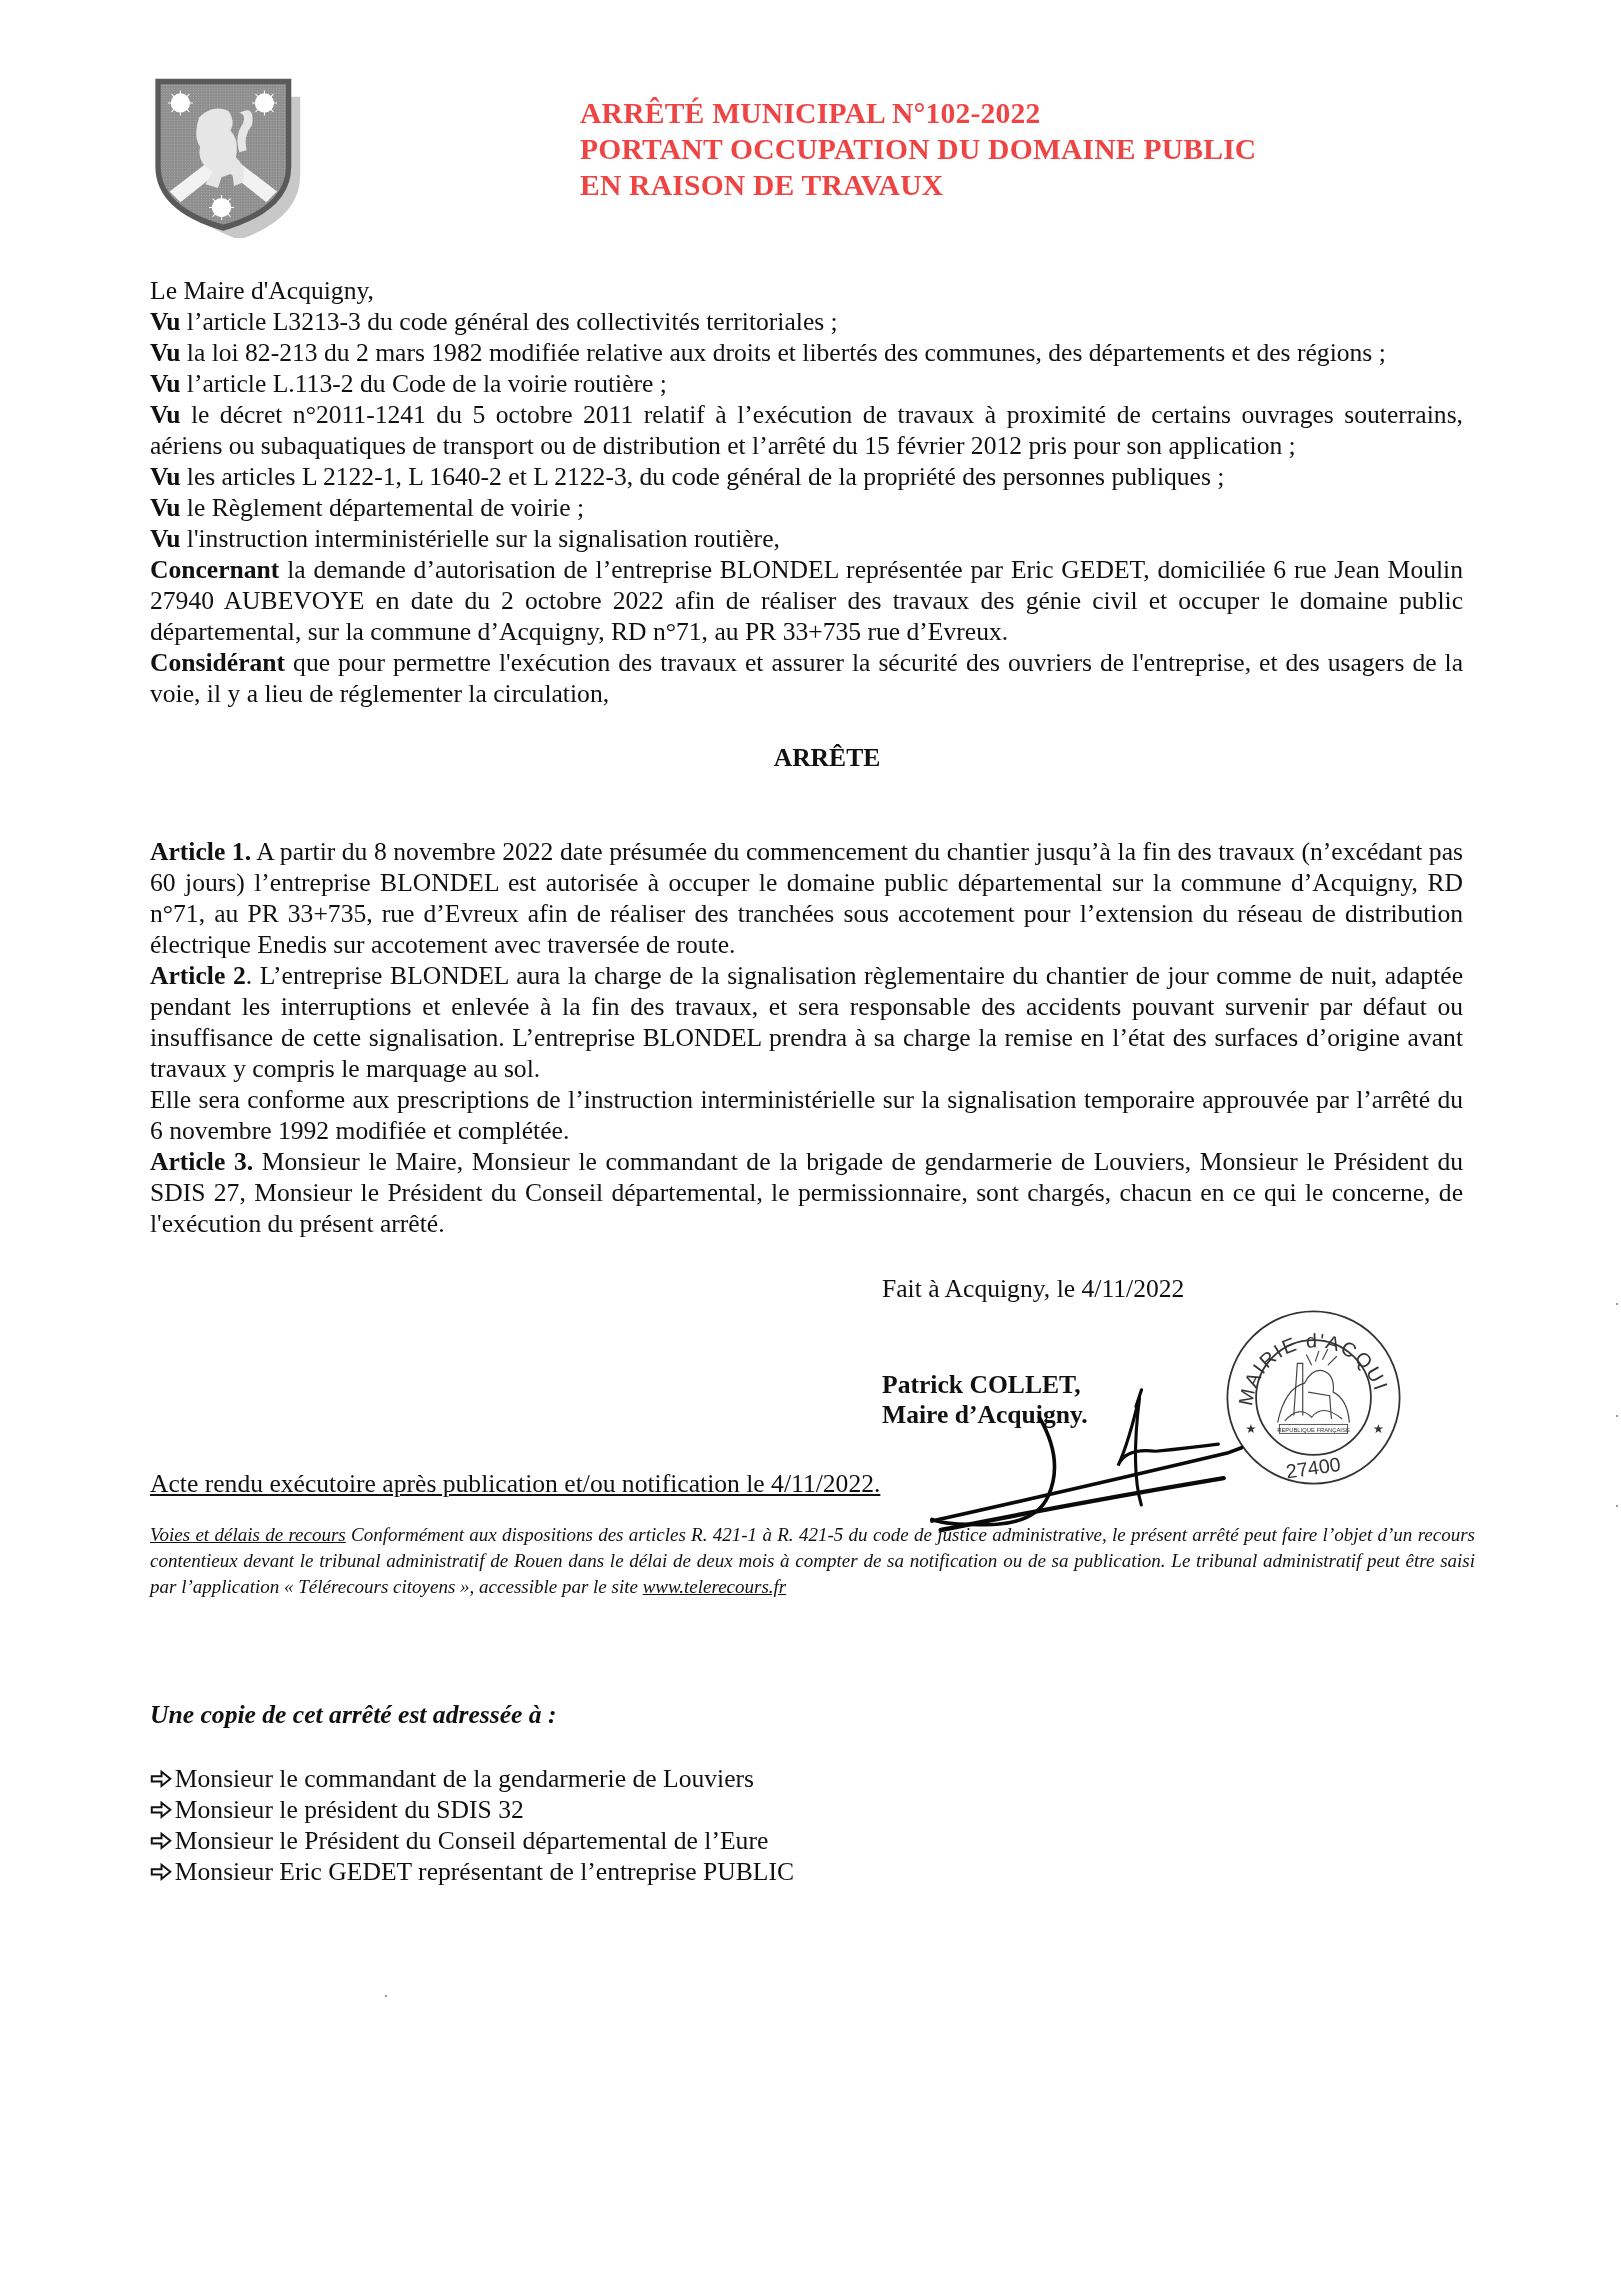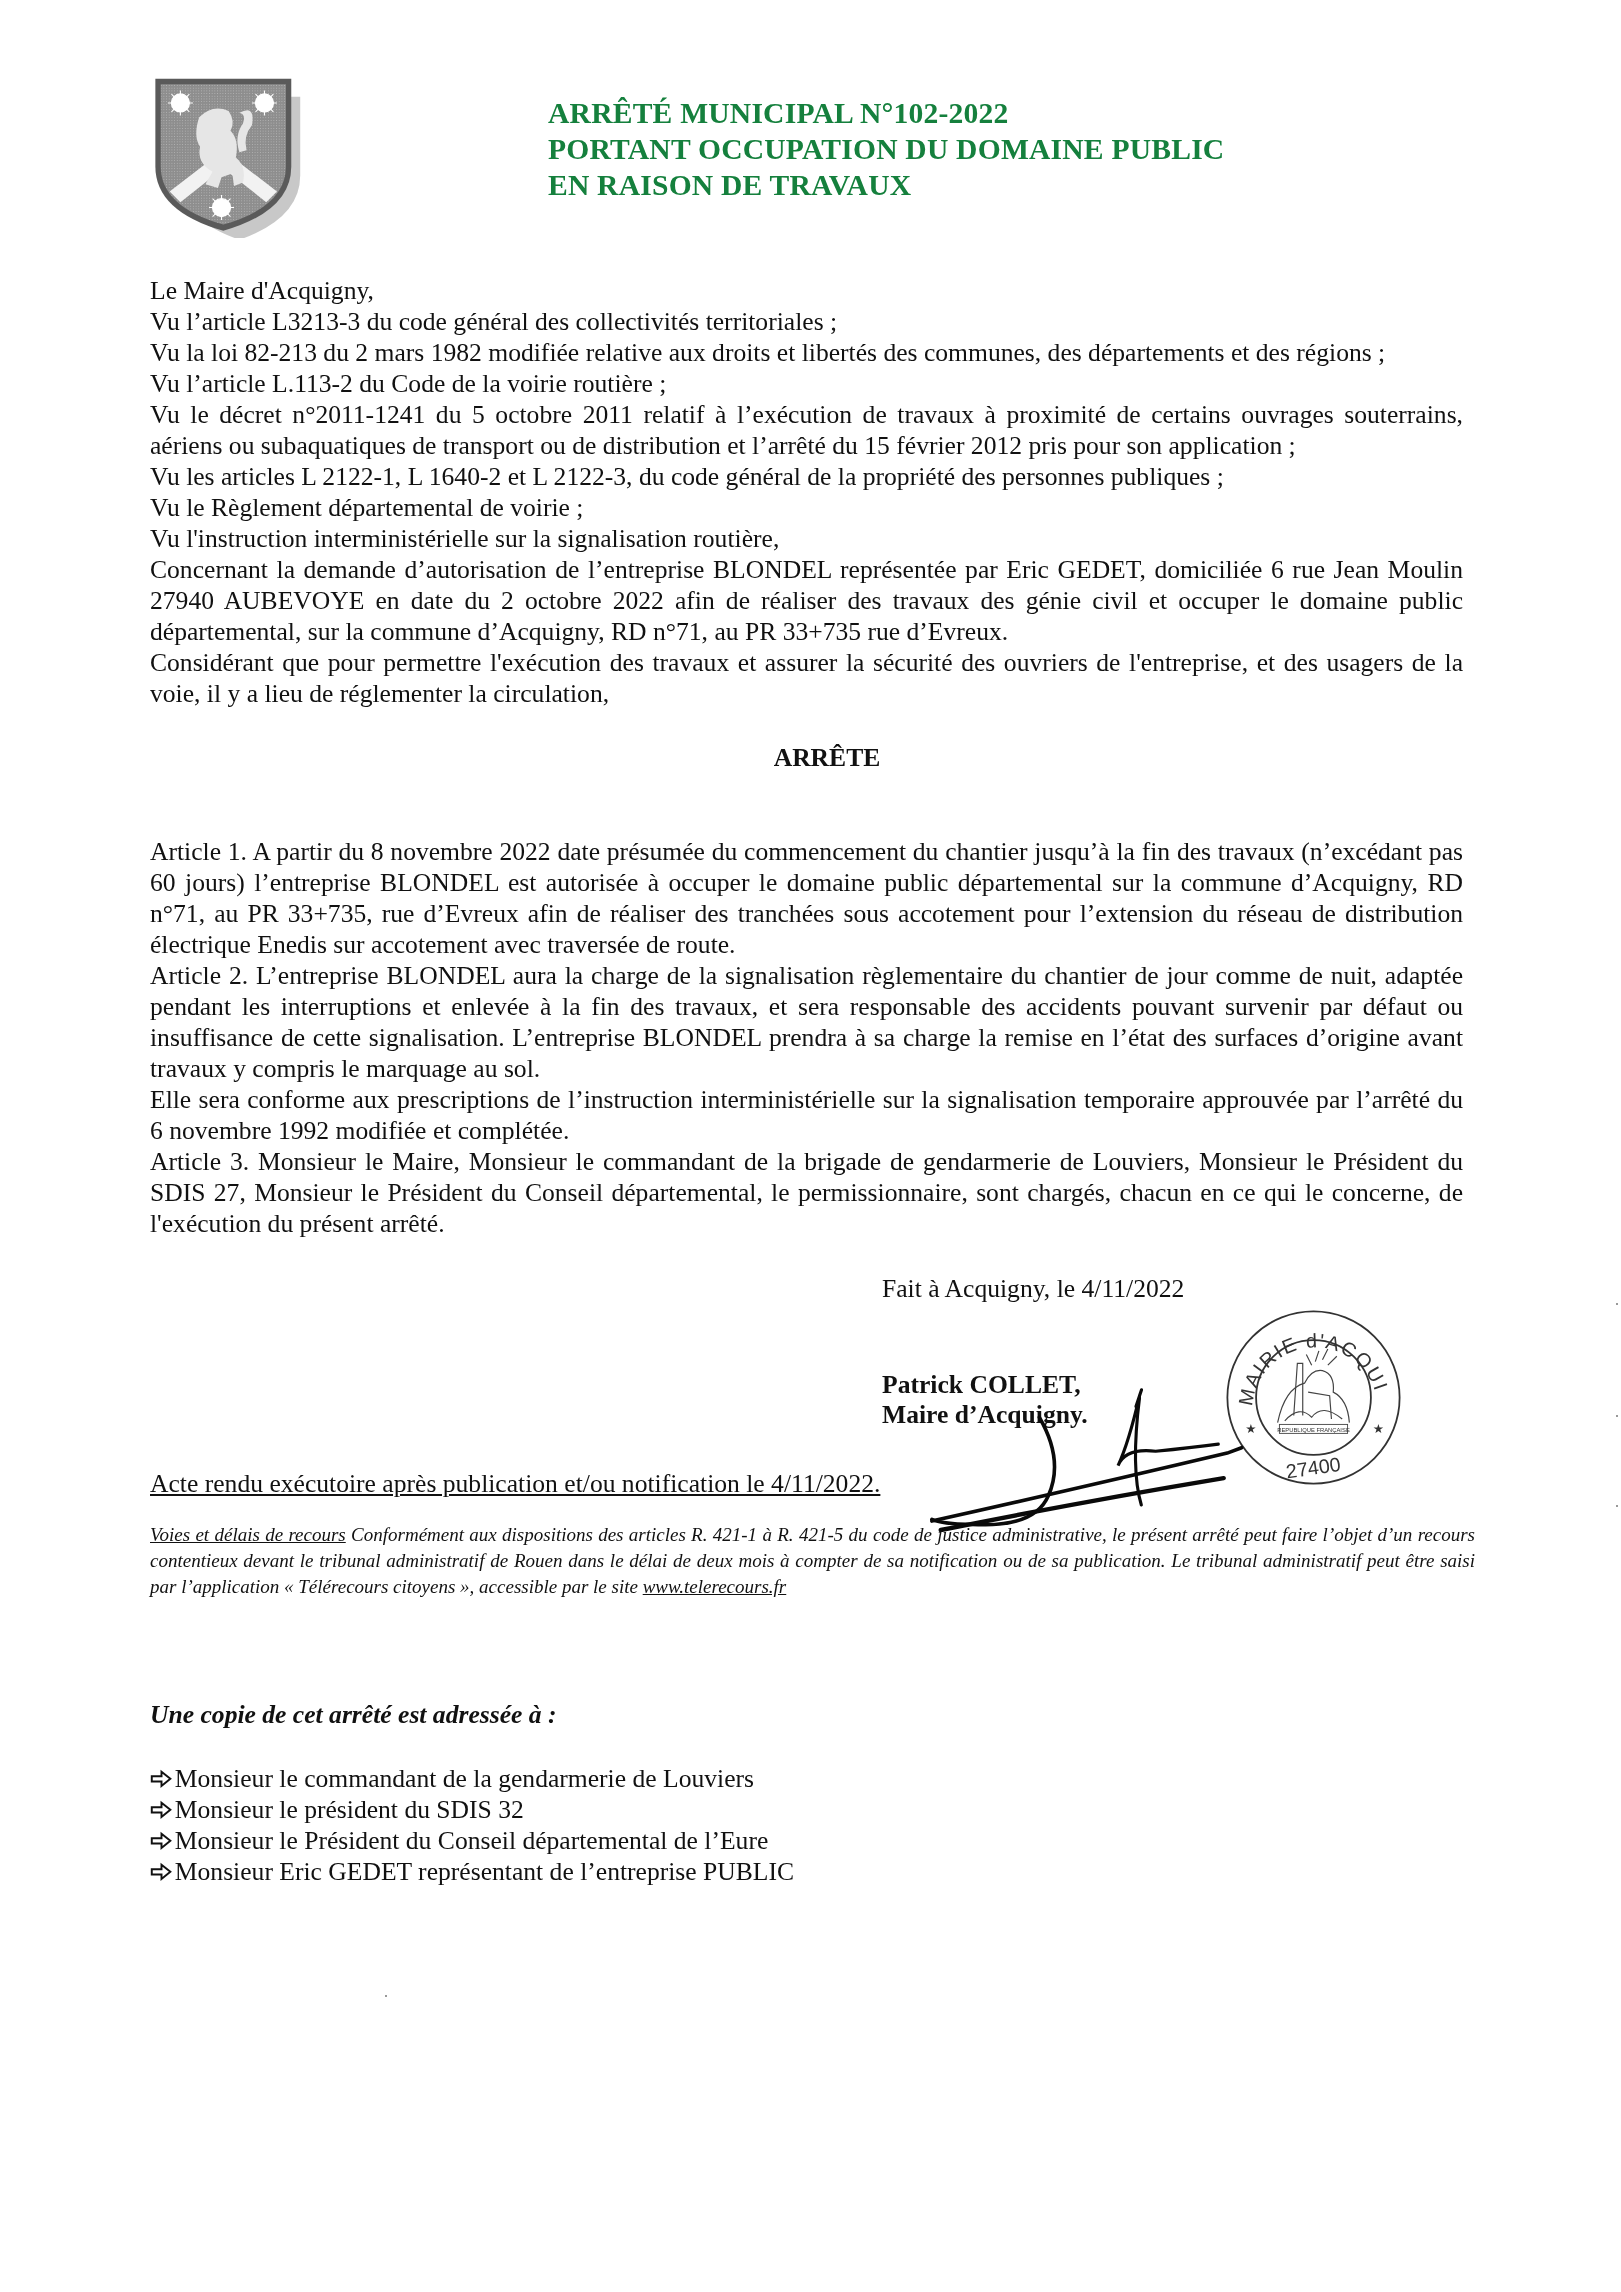--- a/index.html
+++ b/index.html
@@ -3,27 +3,27 @@
 <meta charset="utf-8">
 <style>
   html, body { margin: 0; padding: 0; background: #ffffff; }
   body {
     width: 1621px; height: 2293px; position: relative; overflow: hidden;
     font-family: "Liberation Serif", "DejaVu Serif", serif;
     color: #111111;
   }
   .abs { position: absolute; }
   .logo { left: 150px; top: 77px; width: 152px; height: 161px; }
-  .title { left: 548px; top: 95px; font-weight: bold; font-size: 29.6px; line-height: 36px; letter-spacing: 0.2px; color: #15803d; }
+  .title { left: 580px; top: 95px; font-weight: bold; font-size: 29.6px; line-height: 36px; letter-spacing: 0.2px; color: #ef4444; }
   .title div { white-space: nowrap; }
   .body-block { left: 150px; top: 275px; width: 1313px; font-size: 25.6px; line-height: 31px; }
   .body-block p { margin: 0; }
   .justify { text-align: justify; text-align-last: left; }
   .nowrap { white-space: nowrap; }
-  b { font-weight: normal; }
+  b { font-weight: bold; }
   .arrete { left: 0; width: 1614px; top: 743px; text-align: center; font-weight: bold; font-size: 25.6px; padding-left: 20px; }
   .articles { left: 150px; top: 836px; width: 1313px; font-size: 25.6px; line-height: 31px; }
   .articles p { margin: 0; }
   .fait { left: 882px; top: 1274px; font-size: 25.6px; }
   .signer { left: 882px; top: 1334px; font-size: 25.6px; font-weight: bold; line-height: 30px; margin-top: 36px; }
   .acte { left: 150px; top: 1469px; font-size: 25.6px; white-space: nowrap; text-decoration: underline; }
   .recours { left: 150px; top: 1522px; width: 1325px; font-size: 19px; line-height: 26px; font-style: italic; }
   .recours p { margin: 0; }
   .recours .u { text-decoration: underline; }
   .copy-title { left: 150px; top: 1700px; font-size: 25.6px; font-style: italic; font-weight: bold; }

